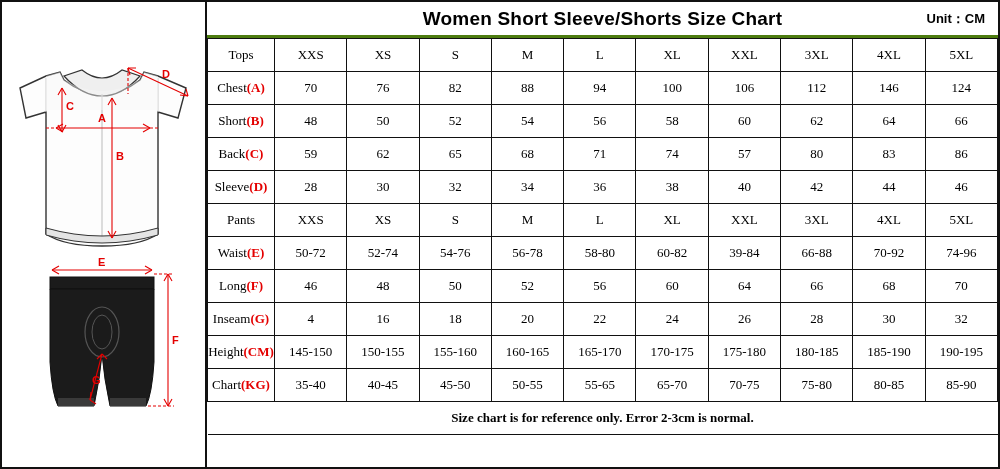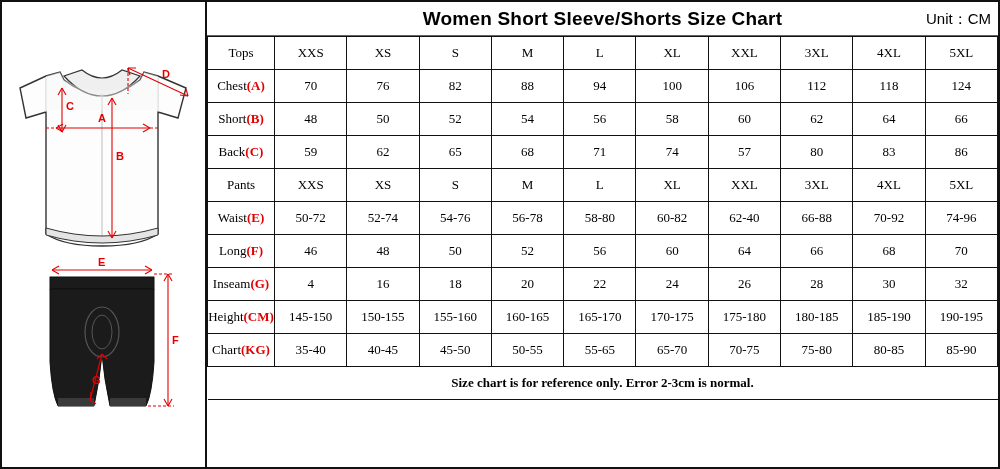--- a/index.html
+++ b/index.html
@@ -35,38 +35,38 @@
 
   
   .chart-panel {
     flex: 1 1 auto;
     display: flex;
     flex-direction: column;
   }
   .chart-title-row {
     height: 33px;
     flex: 0 0 33px;
-    border-bottom: 1px solid #4d7c0f;
+    border-bottom: 3px solid #4d7c0f;
     position: relative;
     display: flex;
     align-items: center;
     justify-content: center;
   }
   .chart-title {
     font-size: 19px;
     font-weight: bold;
     letter-spacing: .2px;
   }
   .chart-unit {
     position: absolute;
-    right: 7px;
+    right: 13px;
     top: 50%;
     transform: translateY(-50%);
-    font-size: 15px;
-    font-weight: normal;
+    font-size: 13px;
+    font-weight: bold;
   }
   table.size-table {
     border-collapse: collapse;
     width: 100%;
     table-layout: fixed;
     font-family: Liberation Serif, serif;
   }
   table.size-table td {
     border: 1px solid #111;
     text-align: center;
@@ -223,21 +223,21 @@
         <tr>
           <td class="row-label"><span>Chest</span><span class="letter-red">(A)</span></td>
           <td>70</td>
           <td>76</td>
           <td>82</td>
           <td>88</td>
           <td>94</td>
           <td>100</td>
           <td>106</td>
           <td>112</td>
-          <td>118</td>
+          <td>146</td>
           <td>124</td>
         </tr>
 
         <tr>
           <td class="row-label"><span>Short</span><span class="letter-red">(B)</span></td>
           <td>48</td>
           <td>50</td>
           <td>52</td>
           <td>54</td>
           <td>56</td>
@@ -255,20 +255,33 @@
           <td>65</td>
           <td>68</td>
           <td>71</td>
           <td>74</td>
           <td>57</td>
           <td>80</td>
           <td>83</td>
           <td>86</td>
         </tr>
 
+        <tr>
+          <td class="row-label"><span>Sleeve</span><span class="letter-red">(D)</span></td>
+          <td>28</td>
+          <td>30</td>
+          <td>32</td>
+          <td>34</td>
+          <td>36</td>
+          <td>38</td>
+          <td>40</td>
+          <td>42</td>
+          <td>44</td>
+          <td>46</td>
+        </tr>
 
         <tr>
           <td class="row-label head-cell">Pants</td>
           <td class="head-cell">XXS</td>
           <td class="head-cell">XS</td>
           <td class="head-cell">S</td>
           <td class="head-cell">M</td>
           <td class="head-cell">L</td>
           <td class="head-cell">XL</td>
           <td class="head-cell">XXL</td>
@@ -278,21 +291,21 @@
         </tr>
 
         <tr>
           <td class="row-label"><span>Waist</span><span class="letter-red">(E)</span></td>
           <td>50-72</td>
           <td>52-74</td>
           <td>54-76</td>
           <td>56-78</td>
           <td>58-80</td>
           <td>60-82</td>
-          <td>62-40</td>
+          <td>39-84</td>
           <td>66-88</td>
           <td>70-92</td>
           <td>74-96</td>
         </tr>
 
         <tr>
           <td class="row-label"><span>Long</span><span class="letter-red">(F)</span></td>
           <td>46</td>
           <td>48</td>
           <td>50</td>

